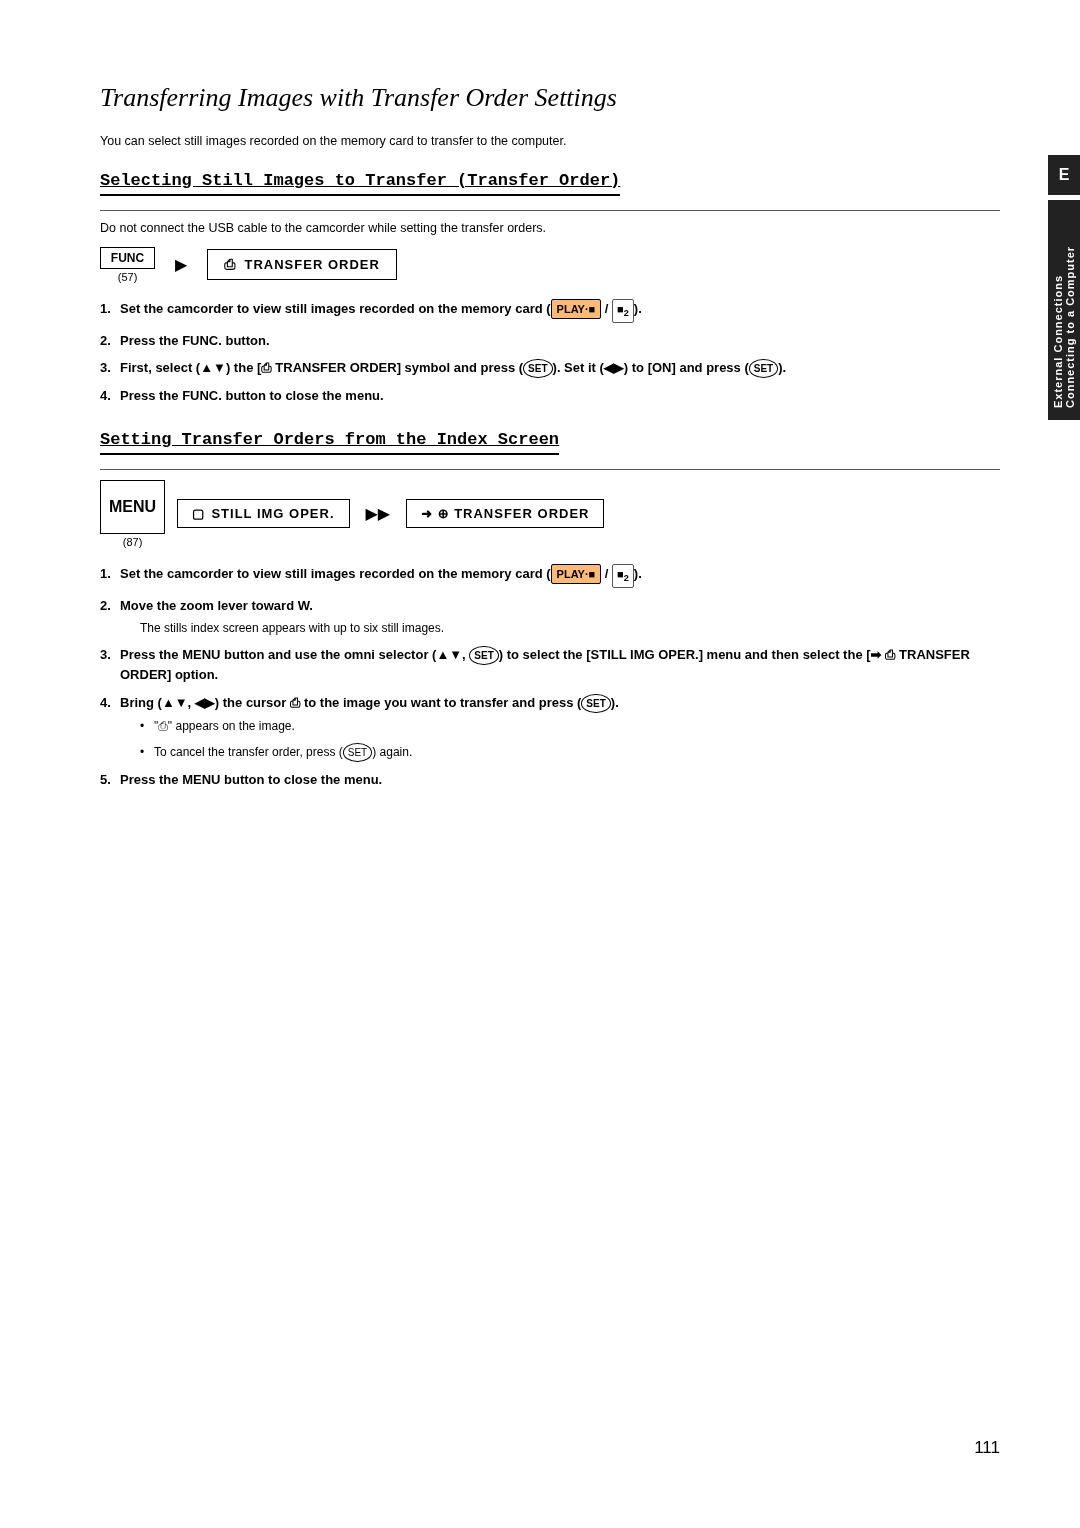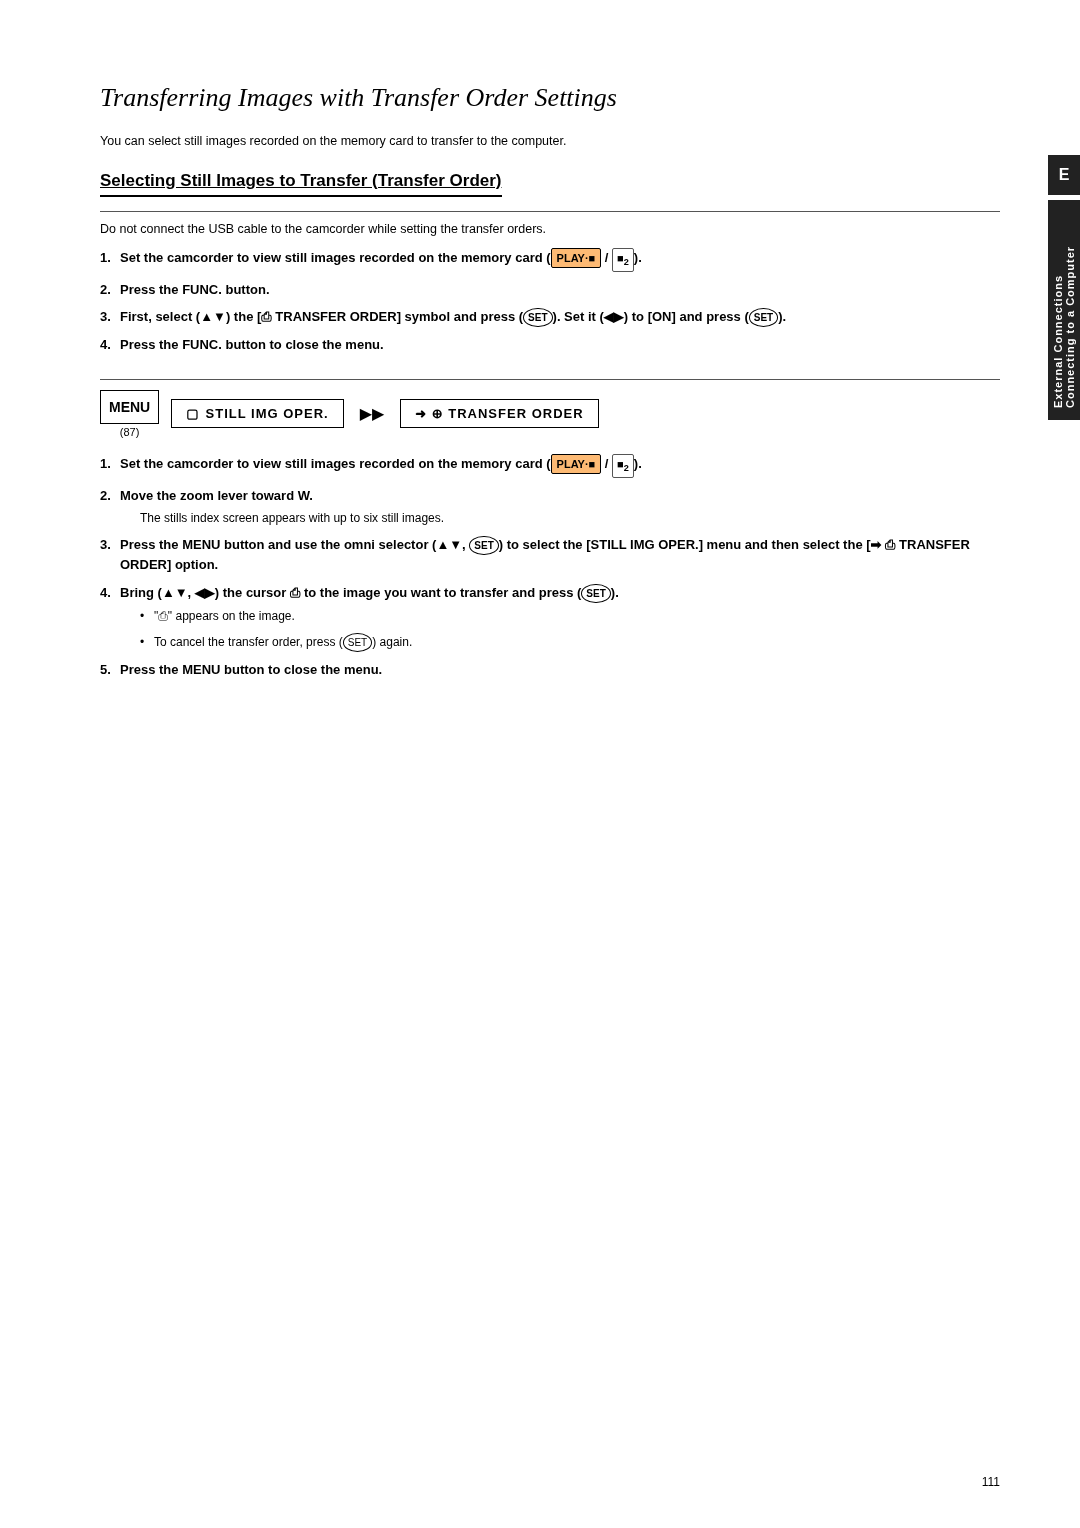--- a/index.html
+++ b/index.html
@@ -80,20 +80,21 @@
 
     
     .section-heading {
       font-size: 17px;
       font-weight: bold;
       text-decoration: underline;
       margin-bottom: 10px;
       border-bottom: 2px solid #000;
       padding-bottom: 4px;
       display: inline-block;
+      font-family: Liberation Mono, monospace;
     }
 
     .caution-text {
       font-size: 12.5px;
       margin-bottom: 12px;
     }
 
     
     .func-area {
       display: flex;
@@ -191,22 +192,22 @@
     
     .menu-area {
       display: flex;
       align-items: center;
       margin-bottom: 16px;
       gap: 12px;
     }
 
     .menu-box {
       border: 1px solid #000;
-      padding: 8px 8px;
-      font-size: 14px;
+      padding: 17px 8px;
+      font-size: 16px;
       font-weight: bold;
       display: inline-block;
       min-width: 55px;
       text-align: right;
     }
 
     .still-img-box {
       border: 1px solid #000;
       padding: 6px 14px;
       font-size: 13px;
@@ -247,23 +248,23 @@
     }
 
     .bullet-list li::before {
       content: "•";
       position: absolute;
       left: 0;
     }
 
     .page-number {
       position: absolute;
-      bottom: 39px;
+      bottom: 70px;
       right: 80px;
-      font-size: 12px;
+      font-size: 17px;
     }
 
     .section-block {
       margin-bottom: 24px;
     }
 
     .small-icon-box {
       display: inline-block;
       border: 1px solid #555;
       padding: 1px 4px;
@@ -295,20 +296,33 @@
   <p class="intro-text">
     <span>You can select still images recorded on the memory card to transfer to the computer.</span><br>
   </p>
 
   <div class="section-block">
     <h2 class="section-heading">Selecting Still Images to Transfer (Transfer Order)</h2>
     <hr class="section-rule">
     <p class="caution-text">Do not connect the USB cable to the camcorder while setting the transfer orders.</p>
 
     
+    <div class="func-area">
+      <div>
+        <div class="func-box">FUNC</div>
+        <div class="func-sub">
+          (<span>57</span>)
+        </div>
+      </div>
+      <span class="arrow-right">▶</span>
+      <div class="transfer-order-box">
+        <span class="transfer-icon">⎙</span>
+        <span>TRANSFER ORDER</span>
+      </div>
+    </div>
 
     
     <ol class="numbered-list">
       <li>
         <span class="num bold-text">1.</span>
         <span class="bold-text">Set the camcorder to view still images recorded on the memory card
           (<span class="btn-label">PLAY·■</span> /
           <span class="small-icon-box">■<sub>2</sub></span>).
         </span>
       </li>
@@ -322,20 +336,21 @@
         Set it (◀▶) to [ON] and press (<span class="small-circle">SET</span>).</span>
       </li>
       <li>
         <span class="num bold-text">4.</span>
         <span class="bold-text">Press the FUNC. button to close the menu.</span>
       </li>
     </ol>
   </div>
 
   <div class="section-block">
+    <h2 class="section-heading">Setting Transfer Orders from the Index Screen</h2>
     <hr class="section-rule">
 
     
     <div class="menu-area">
       <div>
         <div class="menu-box">MENU</div>
         <div class="func-sub">
           (<span>87</span>)
         </div>
       </div>

